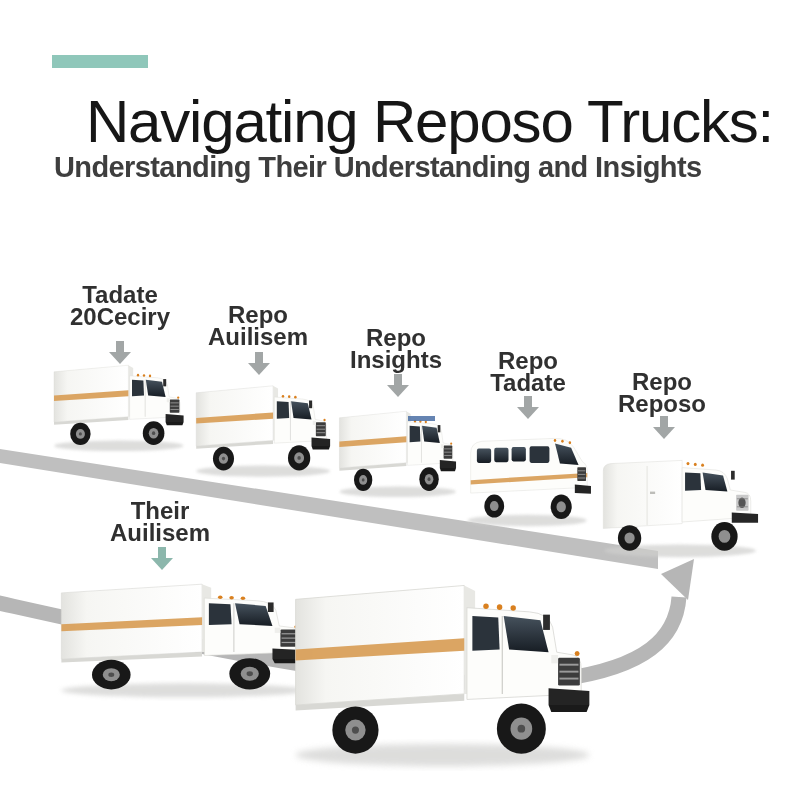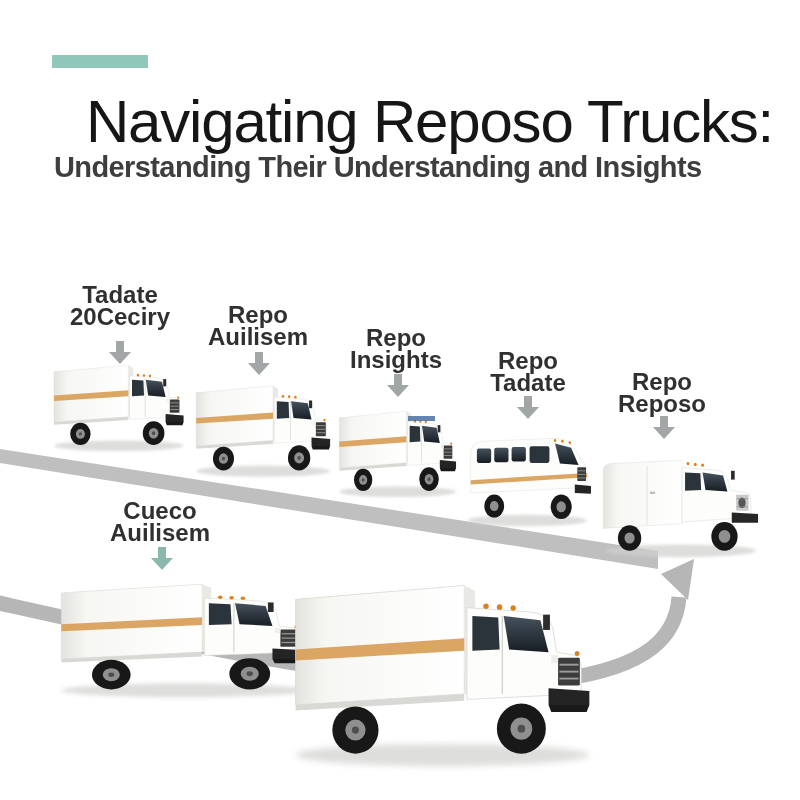--- a/index.html
+++ b/index.html
@@ -196,21 +196,21 @@
   <div class="tlabel" style="left:662px;top:371px;">
     <div>Repo</div>
     <div>Reposo</div>
   </div>
   <div class="darrow" style="left:664px;top:416px;">
       <div class="stem"></div>
       <div class="head"></div>
     </div>
 
   <div class="tlabel" style="left:160px;top:500px;">
-    <div>Cueco</div>
+    <div>Their</div>
     <div>Auilisem</div>
   </div>
   <div class="darrow teal" style="left:162px;top:547px;">
       <div class="stem"></div>
       <div class="head"></div>
     </div>
 
 </div>
 
 </body></html>

